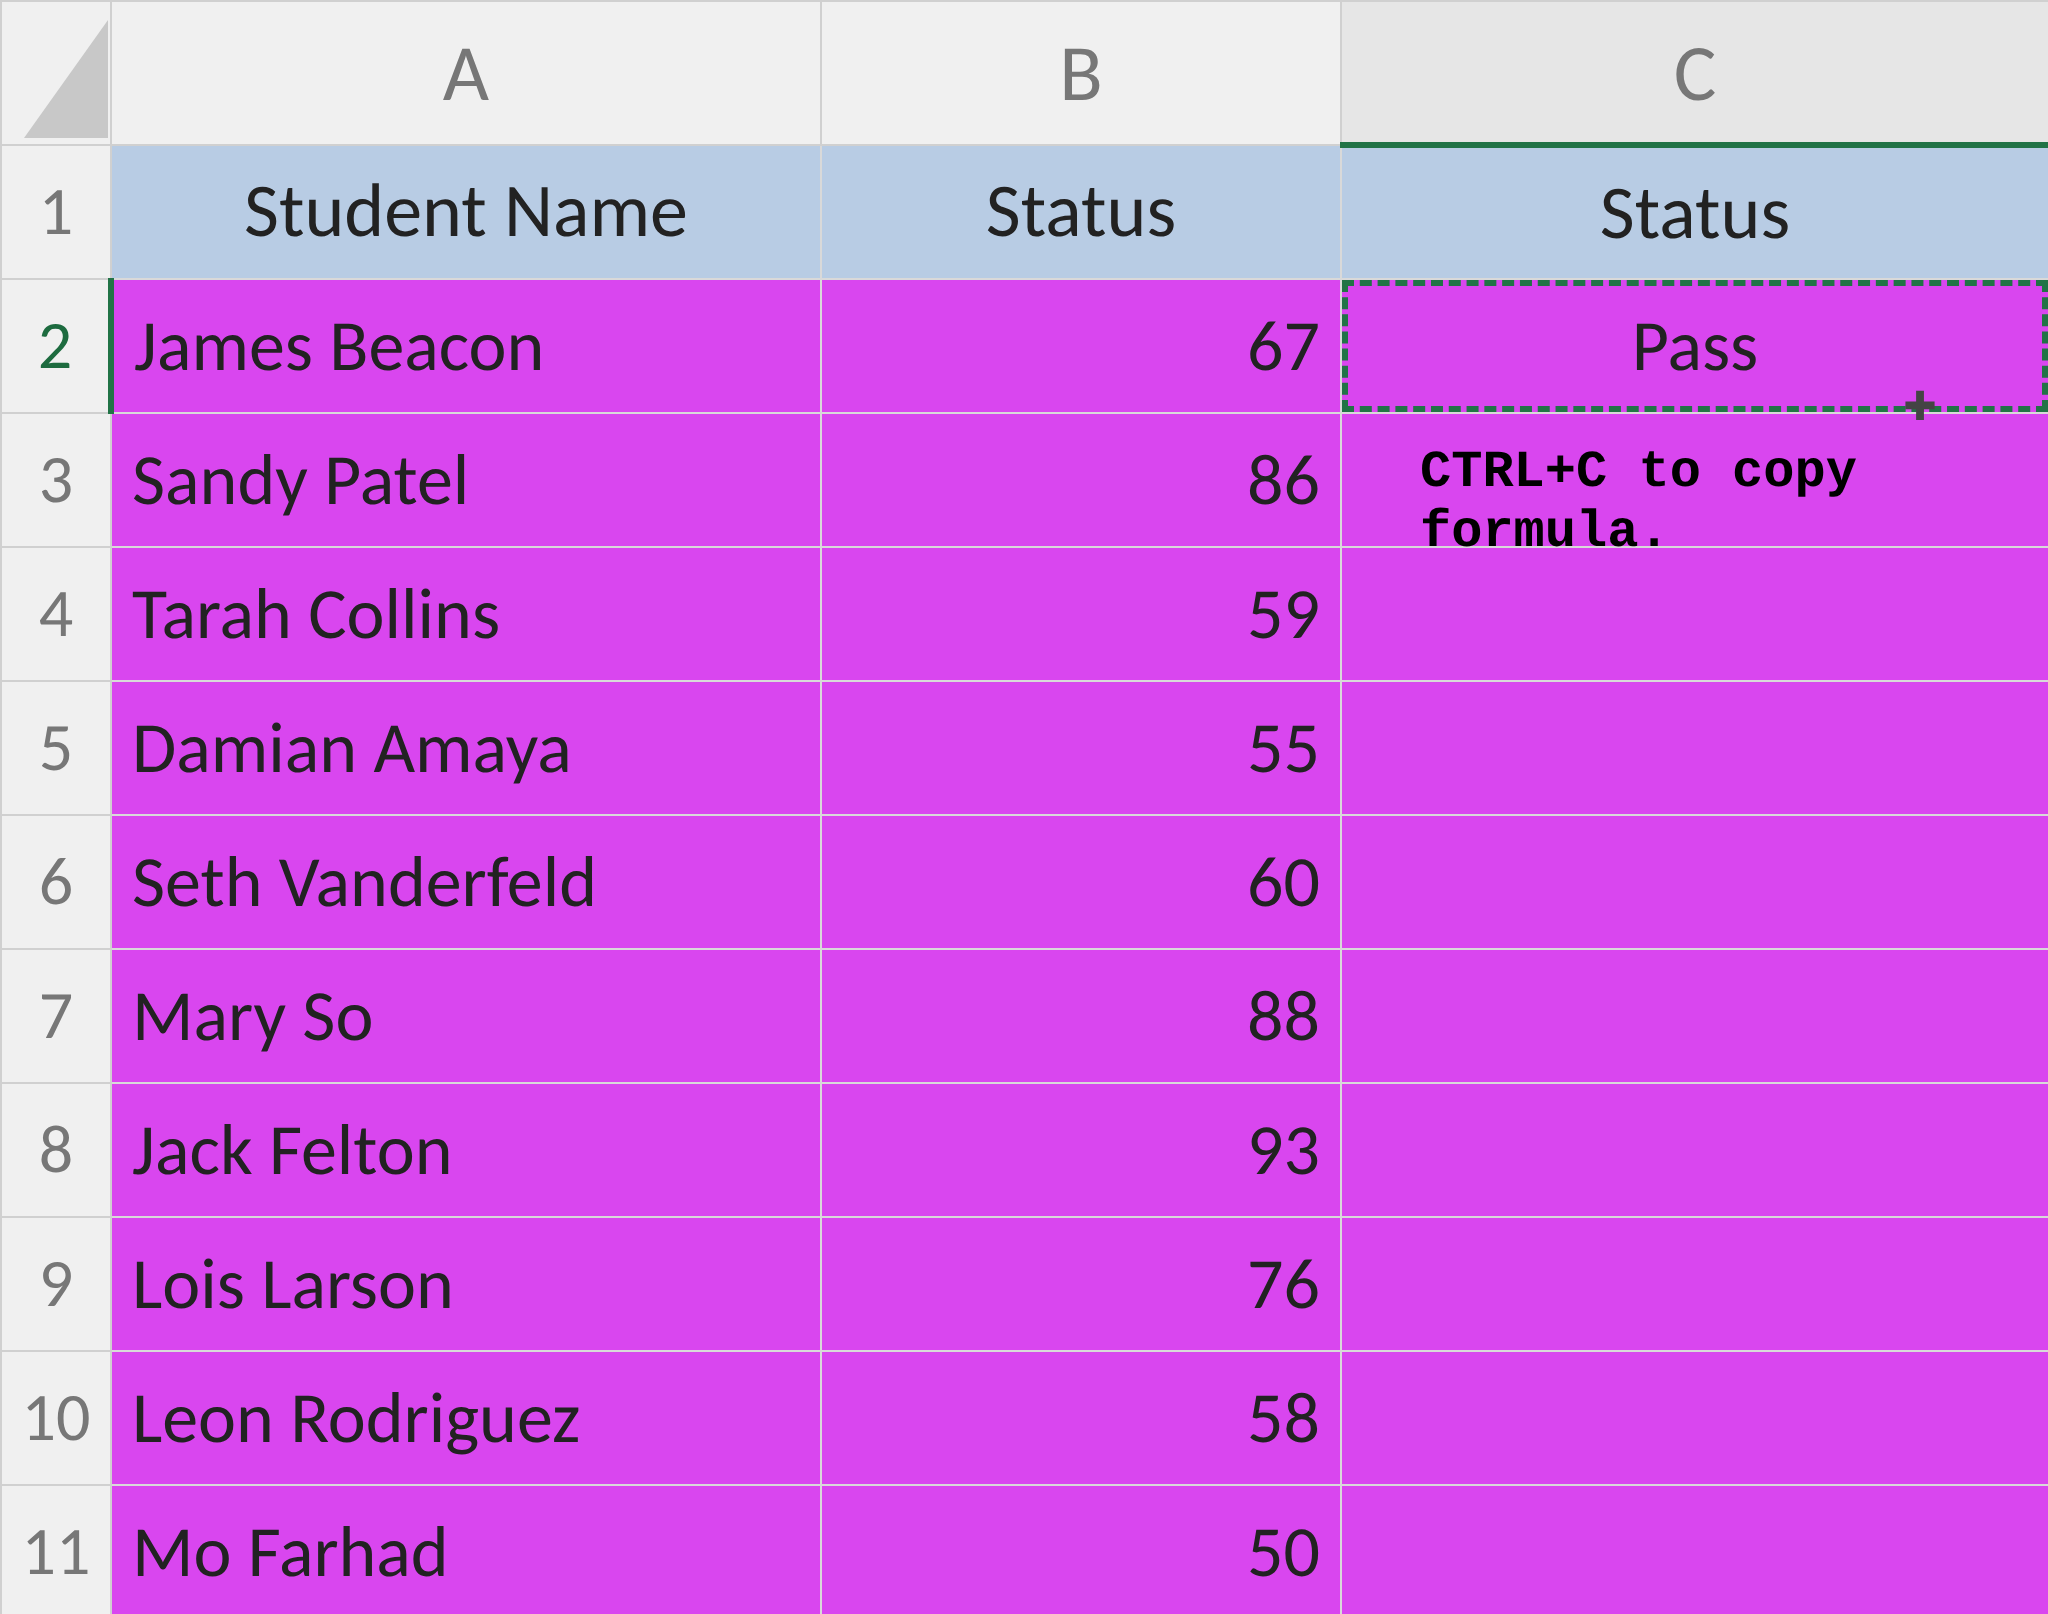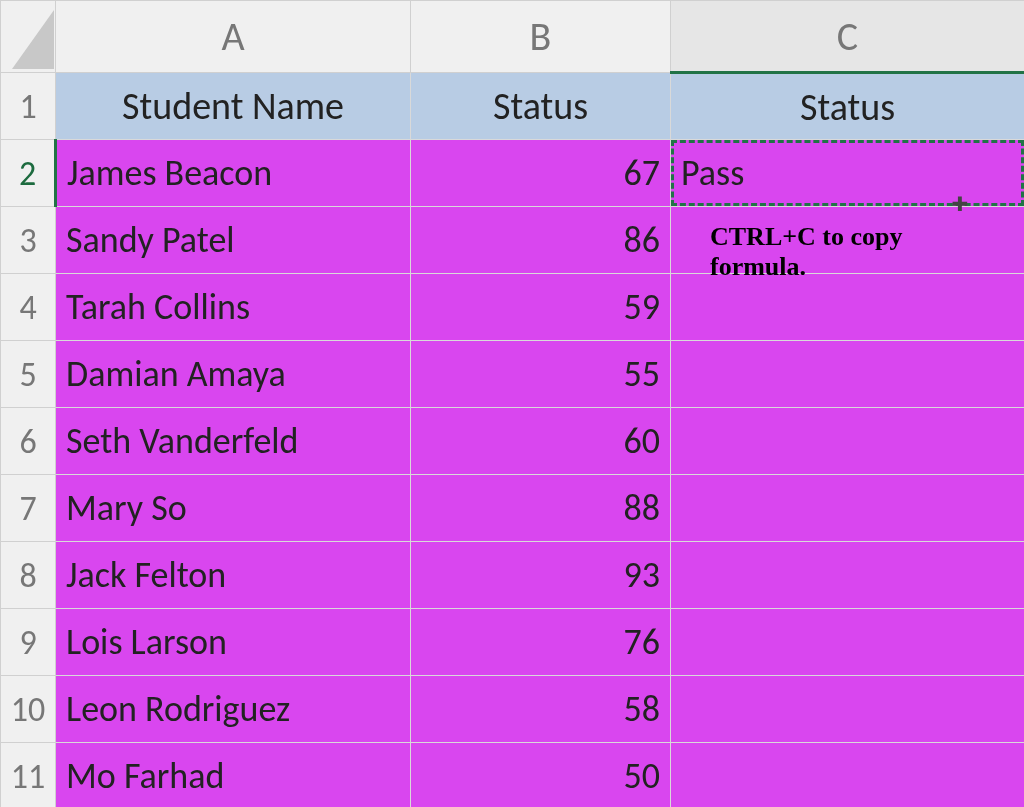--- a/index.html
+++ b/index.html
@@ -82,20 +82,21 @@
   
   tr.hdr td {
     background: #b8cce4;
     font-size: 38px;
     color: #222;
   }
 
   
   td.copysel {
     position: relative;
+    text-align: center;
   }
   td.copysel::after {
     content: "";
     position: absolute;
     inset: 0;
     border: 3px dashed #217346;
     pointer-events: none;
   }
 
   
@@ -104,21 +105,21 @@
     font-size: 20px;
     color: #444;
     pointer-events: none;
     line-height: 1;
     transform: translate(-50%, -50%);
   }
 
   
   .annot {
     position: absolute;
-    font-family: Liberation Serif, serif;
+    font-family: Liberation Mono, monospace;
     font-weight: 700;
     font-size: 26px;
     line-height: 1.15;
     color: #000;
     pointer-events: none;
   }
 </style>
 </head>
 <body>
 

